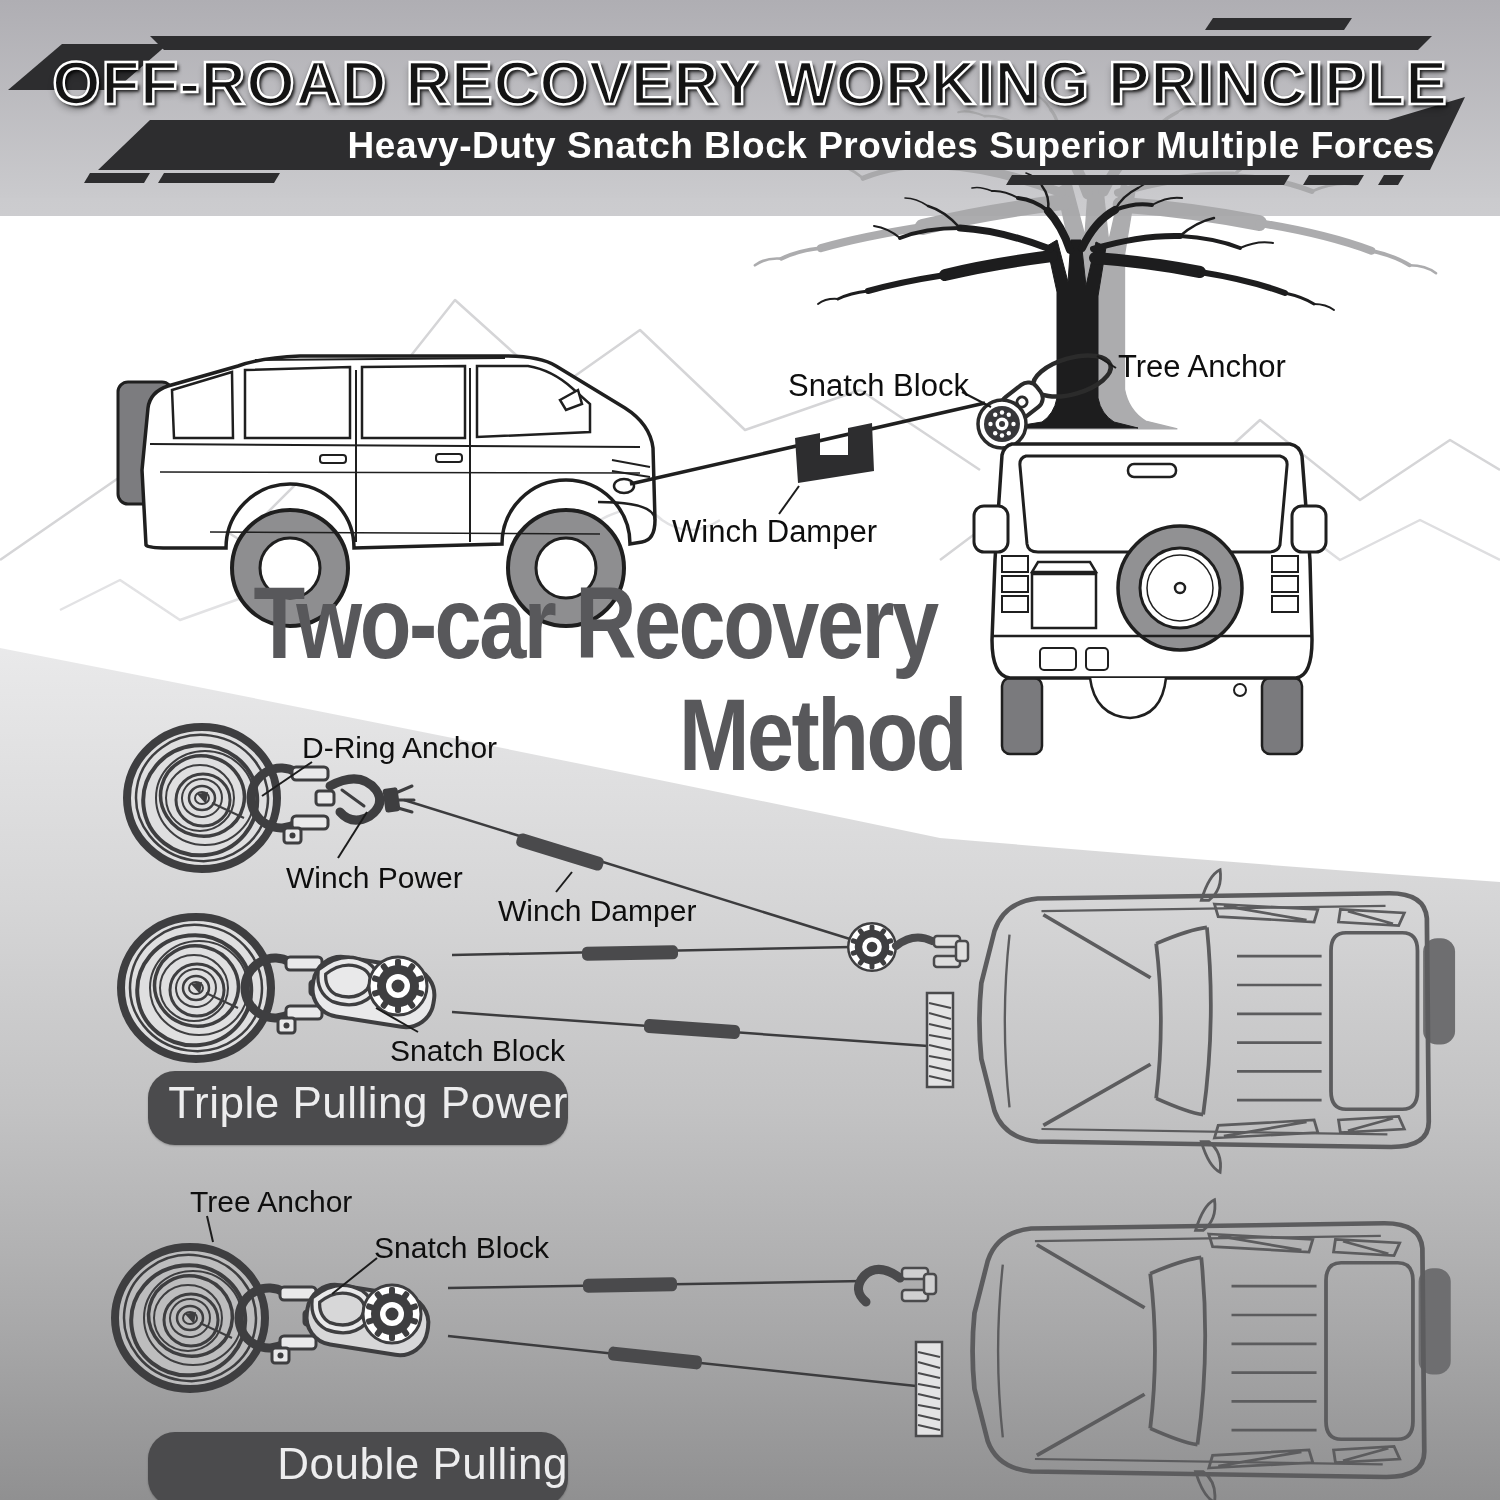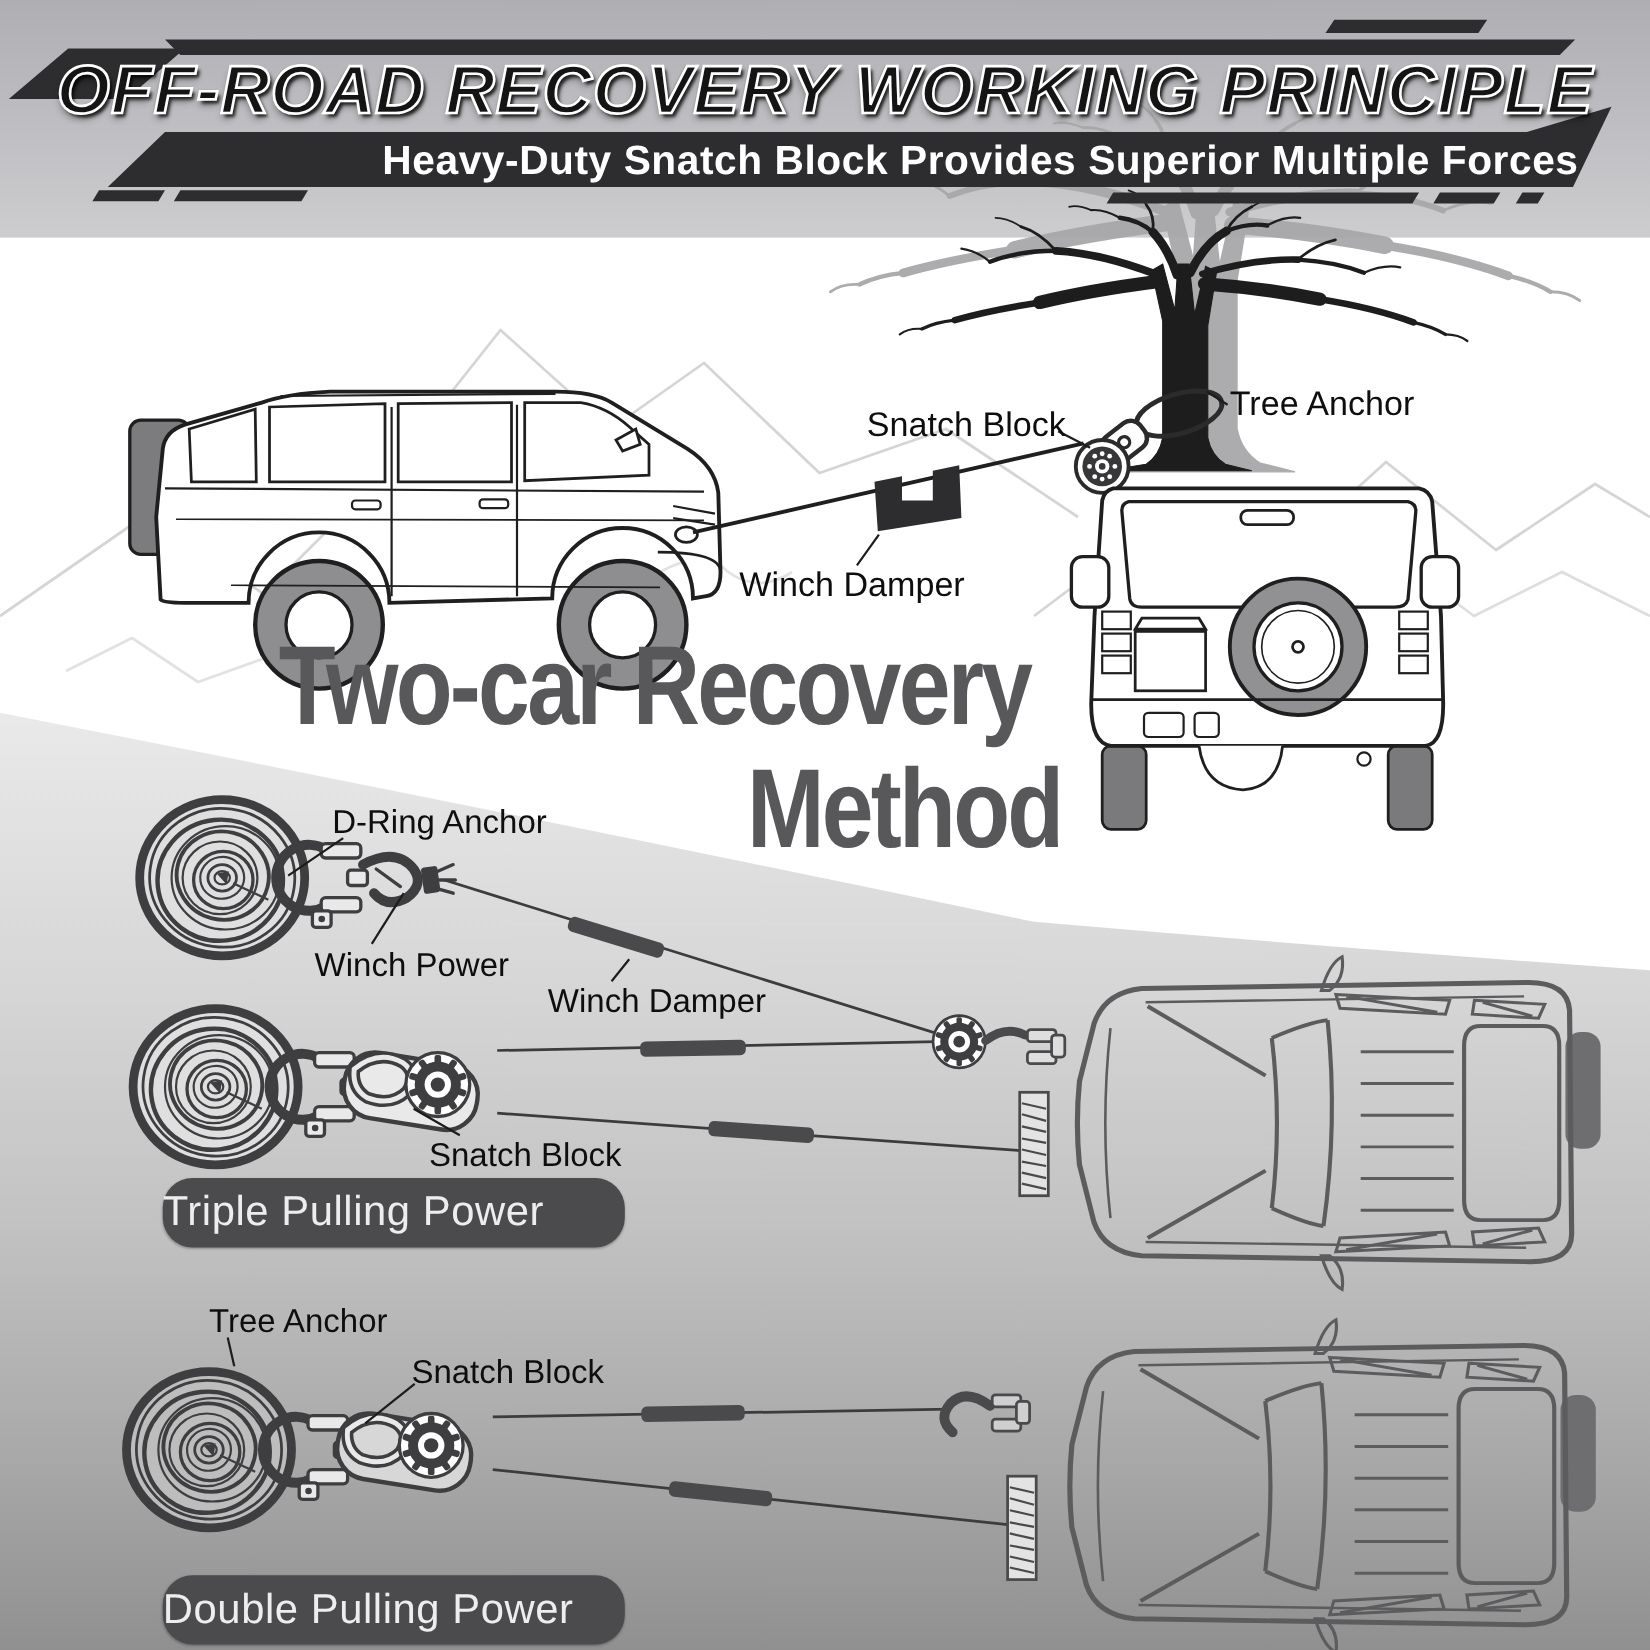--- a/index.html
+++ b/index.html
@@ -5,41 +5,41 @@
   html,body{margin:0;padding:0;background:#888;}
   #stage{
     position:relative;width:1500px;height:1500px;overflow:hidden;
     font-family:"Liberation Sans",sans-serif;
     background:#fff;
   }
   #artwork{position:absolute;left:0;top:0;width:1500px;height:1500px;}
   .txt{position:absolute;white-space:nowrap;color:#101010;}
   #main-title{
     left:0;top:47px;width:1500px;text-align:center;
-    font-size:62px;font-weight:bold;font-style:italic;letter-spacing:1px;
+    font-size:62px;font-weight:bold;letter-spacing:1px;
     color:#141414;
     -webkit-text-stroke:2.4px #ffffff;
     text-shadow:3px 3px 3px rgba(0,0,0,.78), -1px -1px 1px rgba(0,0,0,.4), 0 5px 7px rgba(0,0,0,.30);
   }
   #subtitle{
     left:95px;top:125px;width:1340px;text-align:right;
     font-size:37px;font-weight:600;color:#ffffff;letter-spacing:.5px;
   }
   .hero-heading{
     color:#58585b;font-weight:bold;letter-spacing:-3px;
     font-size:102px;line-height:1.18;text-align:center;
   }
   #heading1{left:0;top:563px;width:1190px;transform:scaleX(.83);transform-origin:595px 50%;}
   #heading2{left:322px;top:675px;width:1000px;transform:scaleX(.83);transform-origin:500px 50%;}
   .lbl{font-size:31px;color:#0e0e0e;}
   .lbl.sm{font-size:30px;}
   .badge{
     position:absolute;width:420px;border-radius:27px;background:#4b4b4d;
-    color:#ededee;font-size:38px;font-weight:500;letter-spacing:.5px;
-    text-align:left;line-height:63px;height:63px;
+    color:#ededee;font-size:44px;font-weight:500;letter-spacing:.5px;
+    text-align:right;line-height:63px;height:74px;
     box-shadow:0 1px 2px rgba(0,0,0,.25);
   }
 </style>
 </head>
 <body>
 
 <div id="stage">
 
 <svg id="artwork" viewBox="0 0 1500 1500" xmlns="http://www.w3.org/2000/svg">
   <defs>

